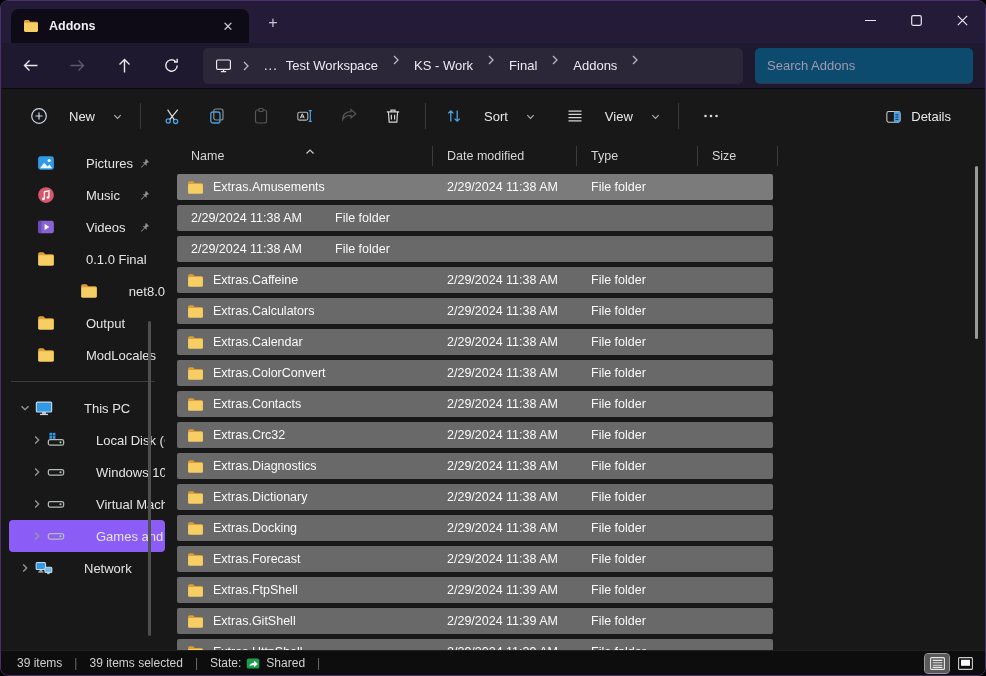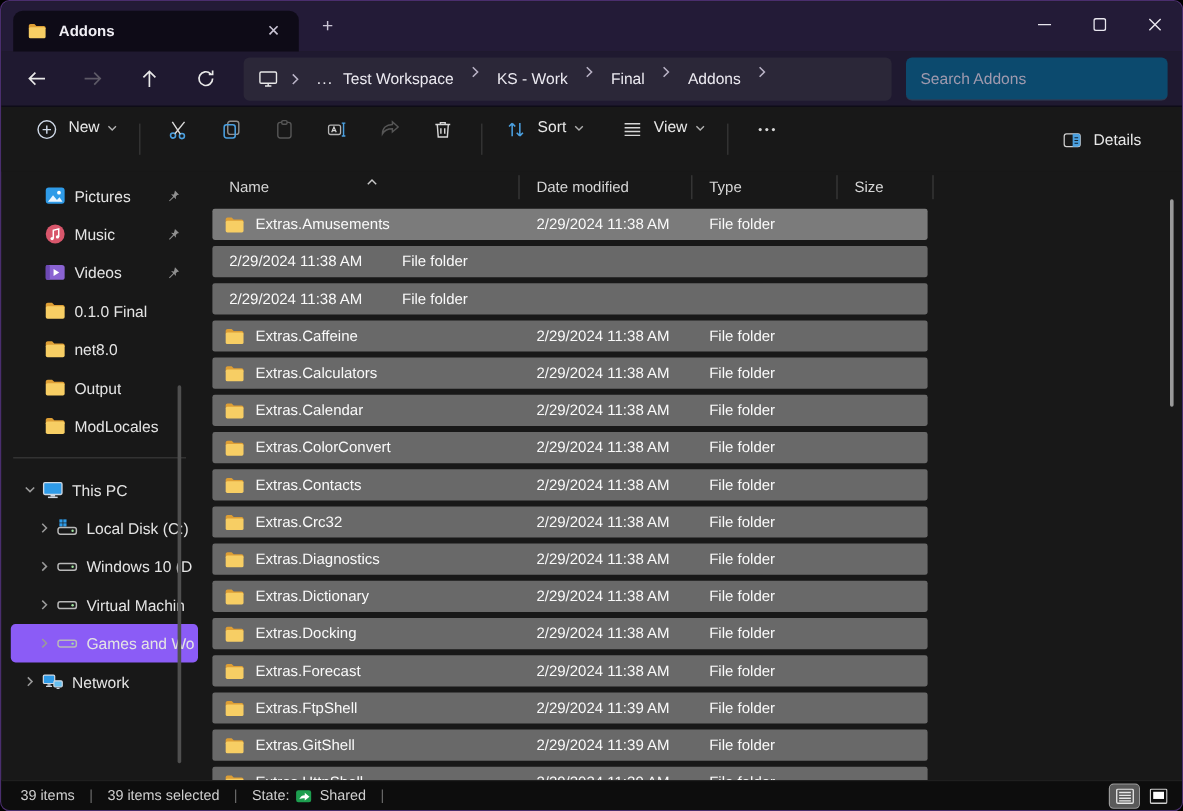--- a/index.html
+++ b/index.html
@@ -25,38 +25,38 @@
   .breadcrumb { height:36px; flex:1; background:#2b2738; border-radius:5px; display:flex; align-items:center; padding:0 8px 0 12px; margin-right:12px; max-width:548px; }
   .crumb-chev { color:#b9b3c6; margin:0 9px; display:flex; }
   .crumb-chev svg { width:10px; height:10px; }
   .crumb { color:#eceaf1; font-size:13px; padding:3px 4px; border-radius:3px; white-space:nowrap; }
   .crumb-ellipsis { color:#eceaf1; font-size:13px; letter-spacing:1px; padding:0 4px; }
   .searchbox { width:218px; height:36px; background:#0c4a6e; border-radius:5px; border-bottom:1px solid #3a3549; display:flex; align-items:center; padding:0 12px; }
   .search-placeholder { color:#a09aae; font-size:13px; }
 
   
   .commandbar { height:54px; background:#181818; display:flex; align-items:center; padding:0 20px; flex:0 0 auto; position:relative; }
-  .cmd-btn { display:flex; justify-content:center; height:36px; border-radius:4px; padding:0 8px; }
+  .cmd-btn { display:flex; align-items:center; justify-content:center; height:36px; border-radius:4px; padding:0 8px;gap:12px; }
   .cmd-btn svg { width:20px; height:20px; }
   .cmd-label { color:#e8e8e8; font-size:13px; margin:0 6px 0 8px; }
   .cmd-chev svg { width:9px; height:9px; }
   .cmd-sep { width:1px; height:26px; background:#3a3a3a; margin:0 10px; }
   .cmd-icon-btn { width:44px; }
   .details-btn { position:absolute; right:20px; display:flex; align-items:center; height:36px; padding:0 8px; border-radius:4px; }
   .details-btn svg { width:19px; height:19px; }
 
   
   .bodyarea { flex:1 1 auto; display:flex; overflow:hidden; position:relative; }
 
   
   .sidebar { width:168px; flex:0 0 auto; position:relative; padding-top:4px; }
   .side-item { height:32px; display:flex; align-items:center; border-radius:4px; margin:0 4px 0 8px; position:relative; }
   .side-item.selected { background:#8b5cf6; }
   .side-item .s-icon { width:18px; height:18px; flex:0 0 auto; }
-  .side-item .s-label { color:#e4e4e4; font-size:13px; margin-left:7px; white-space:nowrap; overflow:hidden; }
+  .side-item .s-label { color:#e4e4e4; font-size:13px; margin-left:31px; white-space:nowrap; overflow:hidden; }
   .side-item .s-chev { width:20px; display:flex; justify-content:center; color:#9a9a9a; flex:0 0 auto; }
   .side-item .s-chev svg { width:10px; height:10px; }
   .side-item .s-pin { position:absolute; right:14px; width:13px; height:13px; }
   .side-divider { height:1px; background:#3a3a3a; margin:10px 14px 10px 10px; }
   .side-scrollbar { position:absolute; right:18px; top:178px; width:3px; height:315px; background:#4f4f4f; border-radius:2px; }
 
   
   .main { flex:1 1 auto; position:relative; padding-left:8px; overflow:hidden; }
   .thead { display:flex; height:26px; align-items:center; position:relative; }
   .th { color:#d6d6d6; font-size:12.5px; padding-left:14px; height:20px; line-height:20px; border-right:1px solid #3c3c3c; }
@@ -325,21 +325,21 @@
           </div>
           <div class="side-item" style="padding-left: 28px;">
             <span class="s-icon">
               <svg viewBox="0 0 16 16">
                 <path fill="#dd9e35" d="M1 3.6C1 2.8 1.7 2.1 2.5 2.1h3.2l1.6 1.6h6.2c.8 0 1.5.7 1.5 1.5v.9H1z"></path>
                 <rect x="1" y="4.7" width="14" height="9.2" rx="1.3" fill="#f7ce64"></rect>
               </svg>
             </span>
             <span class="s-label">0.1.0 Final</span>
           </div>
-          <div class="side-item" style="padding-left: 28px;">
+          <div class="side-item" style="padding-left: 28px; justify-content: flex-end;">
             <span class="s-icon">
               <svg viewBox="0 0 16 16">
                 <path fill="#dd9e35" d="M1 3.6C1 2.8 1.7 2.1 2.5 2.1h3.2l1.6 1.6h6.2c.8 0 1.5.7 1.5 1.5v.9H1z"></path>
                 <rect x="1" y="4.7" width="14" height="9.2" rx="1.3" fill="#f7ce64"></rect>
               </svg>
             </span>
             <span class="s-label">net8.0</span>
           </div>
           <div class="side-item" style="padding-left: 28px;">
             <span class="s-icon">

